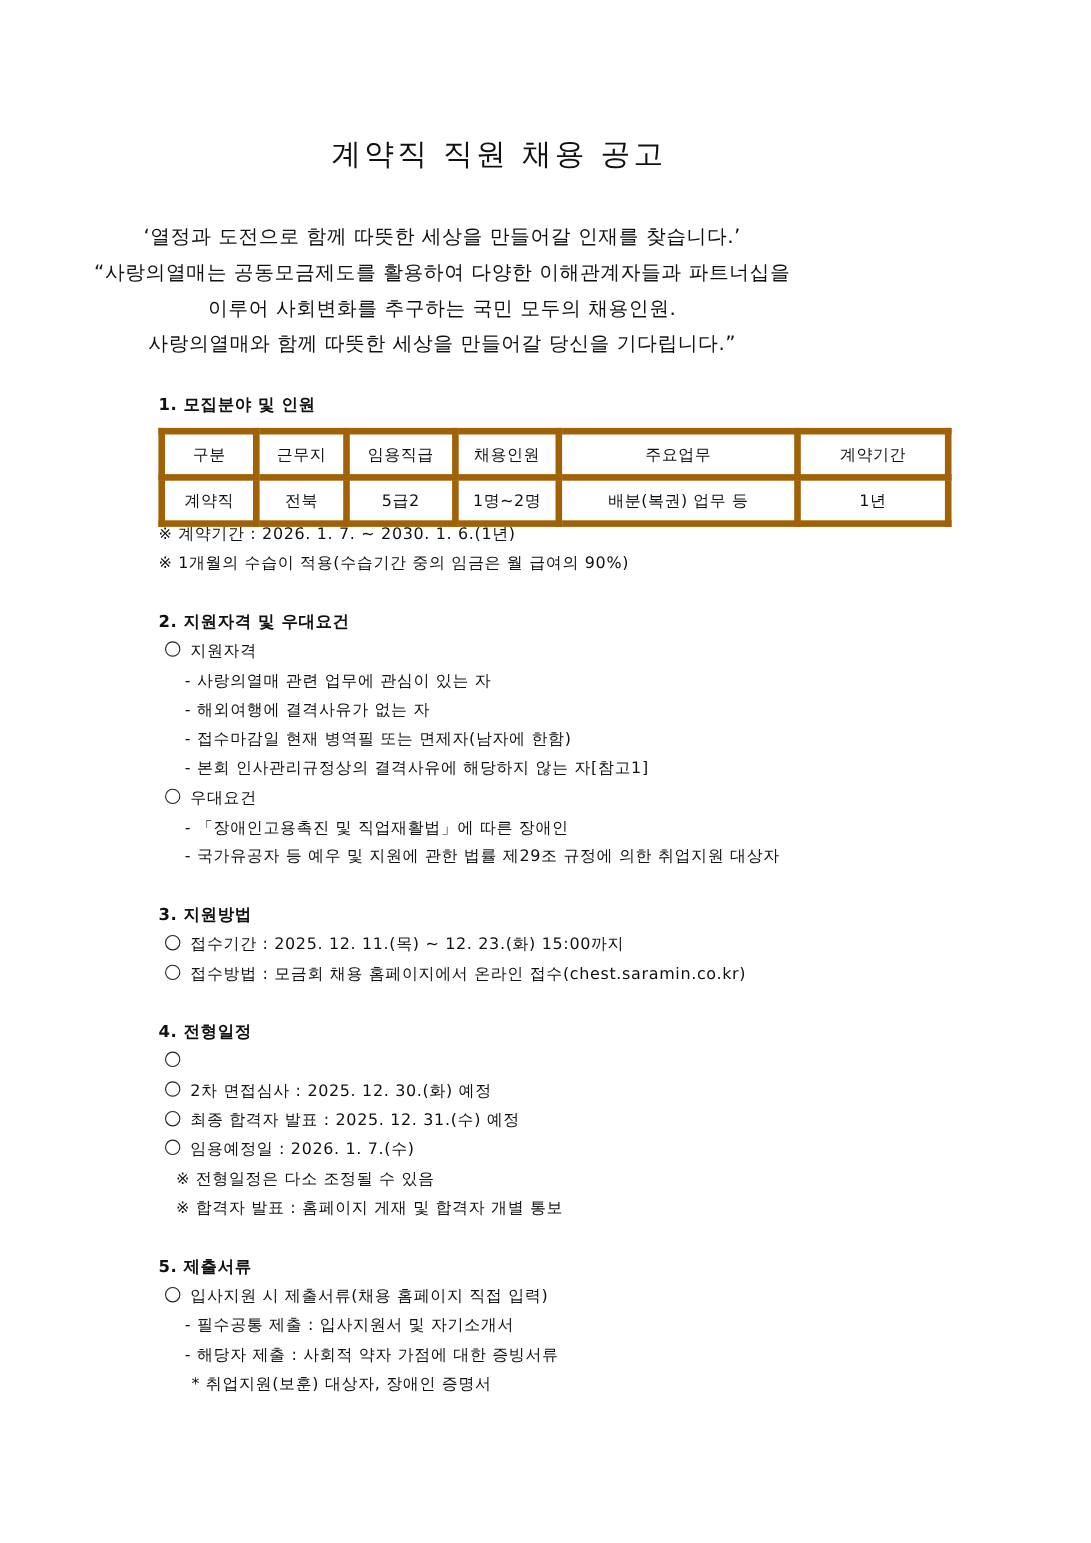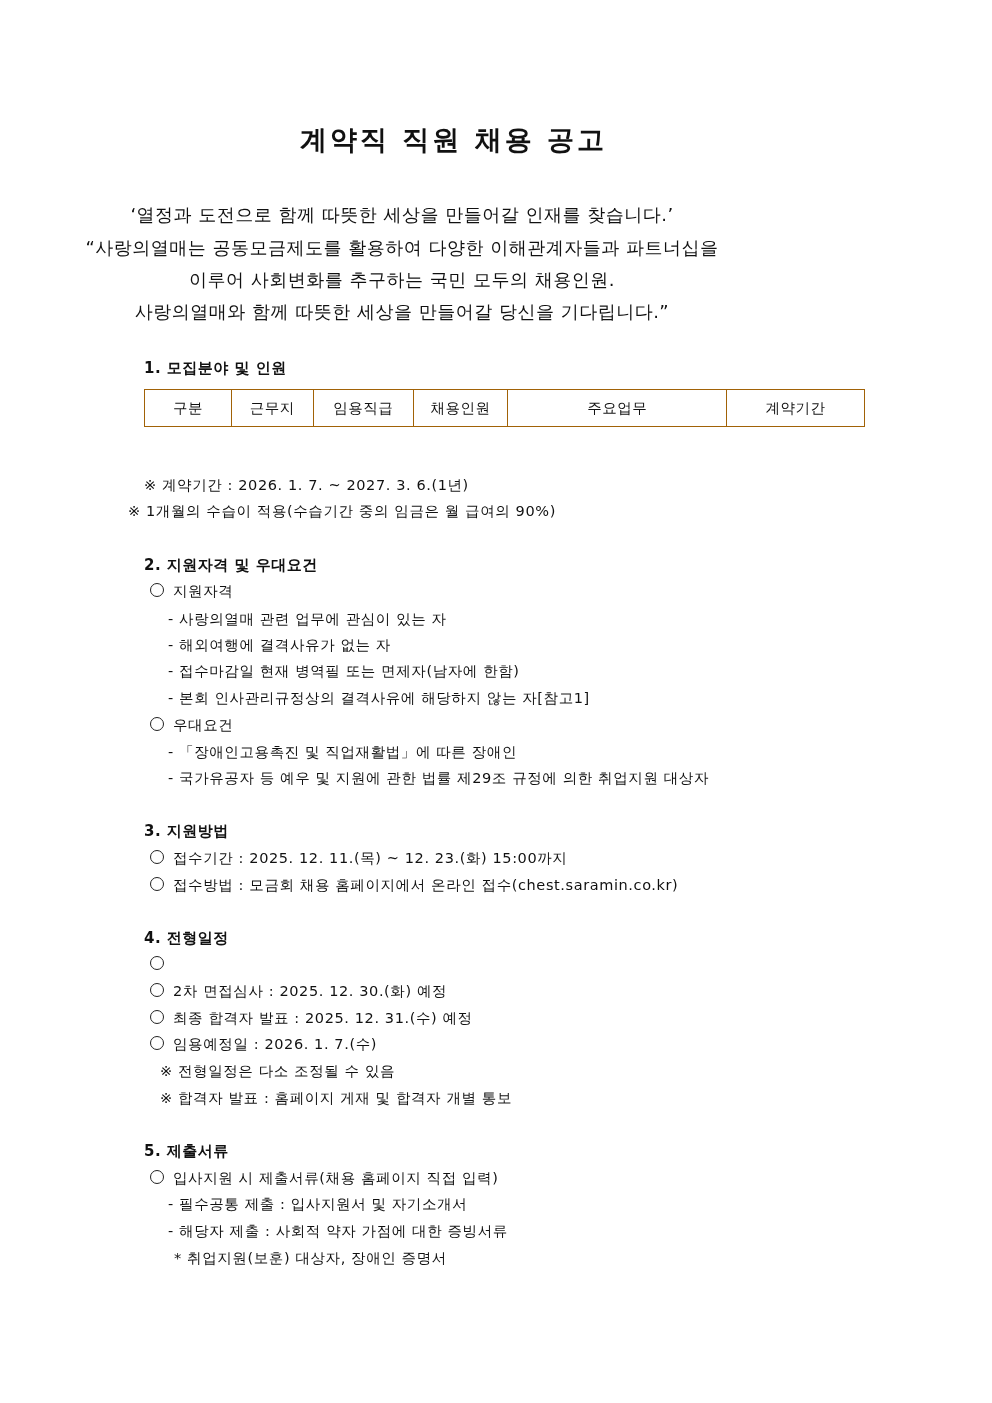--- a/index.html
+++ b/index.html
@@ -1,24 +1,24 @@
 <!DOCTYPE html>
 <html><head>
 <meta charset="utf-8">
 <style>
   html, body { margin:0; padding:0; background:#ffffff; }
   body { width:992px; height:1403px; position:relative; overflow:hidden;
          font-family:"DejaVu Sans","Liberation Sans",sans-serif; color:#111; }
   .title { position:absolute; left:0; width:907px; top:122px; text-align:center;
-           font-size:27px; font-weight:bold; letter-spacing:3px; }
+           font-size:27px; font-weight:normal; letter-spacing:3px; }
   .intro { position:absolute; left:0; width:804px; text-align:center; font-size:18px; letter-spacing:0.5px; }
   .sec { position:absolute; left:144px; font-size:15px; font-weight:bold; letter-spacing:0.5px; }
   .line { position:absolute; font-size:14.5px; letter-spacing:0.6px; white-space:nowrap; }
   table.recruit { position:absolute; left:144px; top:389px; width:721px; border-collapse:collapse; }
-  table.recruit td { border:1px solid #a16207; text-align:center; font-size:14.5px; height:36px; padding:0; letter-spacing:0.5px; }
+  table.recruit td { border:6px solid #a16207; text-align:center; font-size:14.5px; height:36px; padding:0; letter-spacing:0.5px; }
   .bul { display:inline-block; width:12px; height:12px; border:1.3px solid #222; border-radius:50%; vertical-align:-1px; margin-right:9px; }
 </style>
 </head>
 <body>
 
 <div class="title">계약직 직원 채용 공고</div>
 
 <div class="intro" style="top:203px">‘열정과 도전으로 함께 따뜻한 세상을 만들어갈 인재를 찾습니다.’</div>
 <div class="intro" style="top:236px">“사랑의열매는 공동모금제도를 활용하여 다양한 이해관계자들과 파트너십을</div>
 <div class="intro" style="top:268px">이루어 사회변화를 추구하는 국민 모두의 채용인원.</div>
@@ -36,24 +36,32 @@
   </colgroup>
   <tbody>
       <tr>
     <td>구분</td>
     <td>근무지</td>
     <td>임용직급</td>
     <td>채용인원</td>
     <td>주요업무</td>
     <td>계약기간</td>
   </tr>
+  <tr>
+    <td>계약직</td>
+    <td>전북</td>
+    <td>5급2</td>
+    <td>1명~2명</td>
+    <td>배분(복권) 업무 등</td>
+    <td>1년</td>
+  </tr>
 </tbody>
   </table>
-<div class="line" style="left:144px;top:476px">※ 계약기간 : 2026. 1. 7. ~ 2027. 3. 6.(1년)</div>
-<div class="line" style="left:128px;top:502px">※ 1개월의 수습이 적용(수습기간 중의 임금은 월 급여의 90%)</div>
+<div class="line" style="left:144px;top:476px">※ 계약기간 : 2026. 1. 7. ~ 2030. 1. 6.(1년)</div>
+<div class="line" style="left:144px;top:502px">※ 1개월의 수습이 적용(수습기간 중의 임금은 월 급여의 90%)</div>
 
 <div class="sec" style="top:556px">2. 지원자격 및 우대요건</div>
 <div class="line" style="left:150px;top:582px"><span class="bul"></span><span>지원자격</span></div>
 <div class="line" style="left:168px;top:610px">- 사랑의열매 관련 업무에 관심이 있는 자</div>
 <div class="line" style="left:168px;top:636px">- 해외여행에 결격사유가 없는 자</div>
 <div class="line" style="left:168px;top:662px">- 접수마감일 현재 병역필 또는 면제자(남자에 한함)</div>
 <div class="line" style="left:168px;top:689px">- 본회 인사관리규정상의 결격사유에 해당하지 않는 자[참고1]</div>
 <div class="line" style="left:150px;top:716px"><span class="bul"></span><span>우대요건</span></div>
 <div class="line" style="left:168px;top:743px">- 「장애인고용촉진 및 직업재활법」에 따른 장애인</div>
 <div class="line" style="left:168px;top:769px">- 국가유공자 등 예우 및 지원에 관한 법률 제29조 규정에 의한 취업지원 대상자</div>

